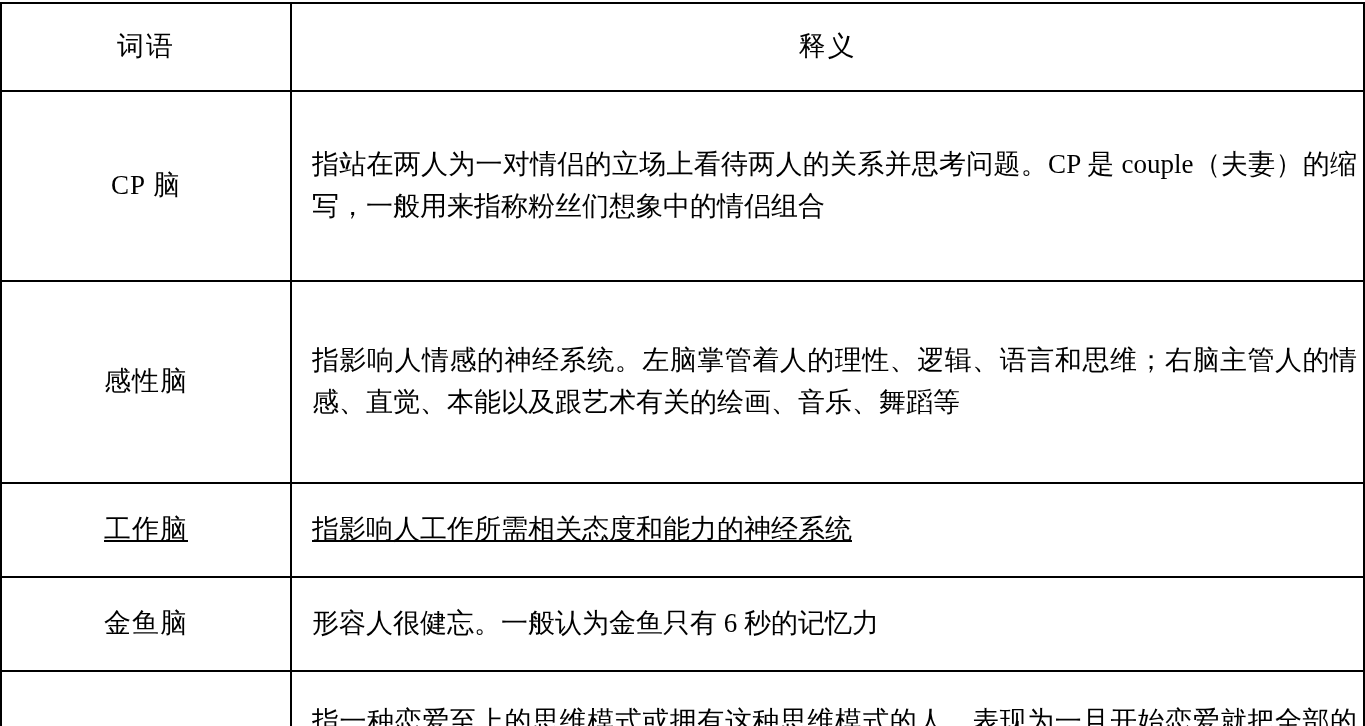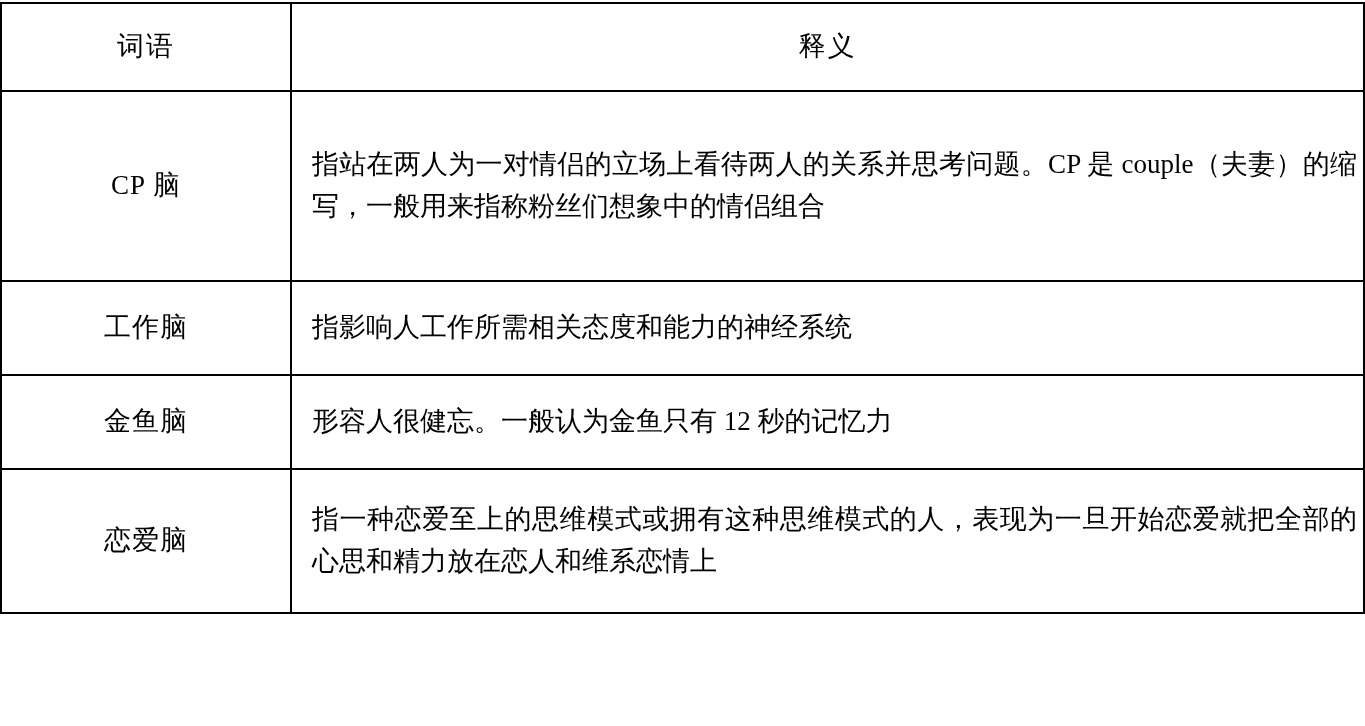--- a/index.html
+++ b/index.html
@@ -53,21 +53,21 @@
   }
   th.head {
     text-align: center;
     padding: 10px 8px;
     font-size: 27px;
     letter-spacing: 2px;
   }
   .r-head td, .r-head th { height: 66px; }
   .row-cp td      { height: 168px; }
   .row-ganxing td { height: 180px; }
-  .row-gongzuo td { height: 72px; }
+  .row-gongzuo td { height: 72px; text-decoration: underline; }
   .row-jinyu td   { height: 72px; }
   .row-lianai td  { height: 122px; }
 </style>
 </head>
 <body>
 
 <div class="sheet">
   <table class="glossary">
     <colgroup>
       <col class="term-col">
@@ -75,27 +75,31 @@
     </colgroup>
     <tbody>
       <tr class="r-head">
         <th class="head">词语</th>
         <th class="head">释义</th>
       </tr>
       <tr class="row-cp">
         <td class="term">CP 脑</td>
         <td class="def">指站在两人为一对情侣的立场上看待两人的关系并思考问题。CP 是 couple（夫妻）的缩写，一般用来指称粉丝们想象中的情侣组合</td>
       </tr>
+      <tr class="row-ganxing">
+        <td class="term">感性脑</td>
+        <td class="def">指影响人情感的神经系统。左脑掌管着人的理性、逻辑、语言和思维；右脑主管人的情感、直觉、本能以及跟艺术有关的绘画、音乐、舞蹈等</td>
+      </tr>
       <tr class="row-gongzuo">
         <td class="term">工作脑</td>
         <td class="def">指影响人工作所需相关态度和能力的神经系统</td>
       </tr>
       <tr class="row-jinyu">
         <td class="term">金鱼脑</td>
-        <td class="def">形容人很健忘。一般认为金鱼只有 12 秒的记忆力</td>
+        <td class="def">形容人很健忘。一般认为金鱼只有 6 秒的记忆力</td>
       </tr>
       <tr class="row-lianai">
         <td class="term">恋爱脑</td>
         <td class="def">指一种恋爱至上的思维模式或拥有这种思维模式的人，表现为一旦开始恋爱就把全部的心思和精力放在恋人和维系恋情上</td>
       </tr>
     </tbody>
   </table>
 </div>
 
 </body></html>

